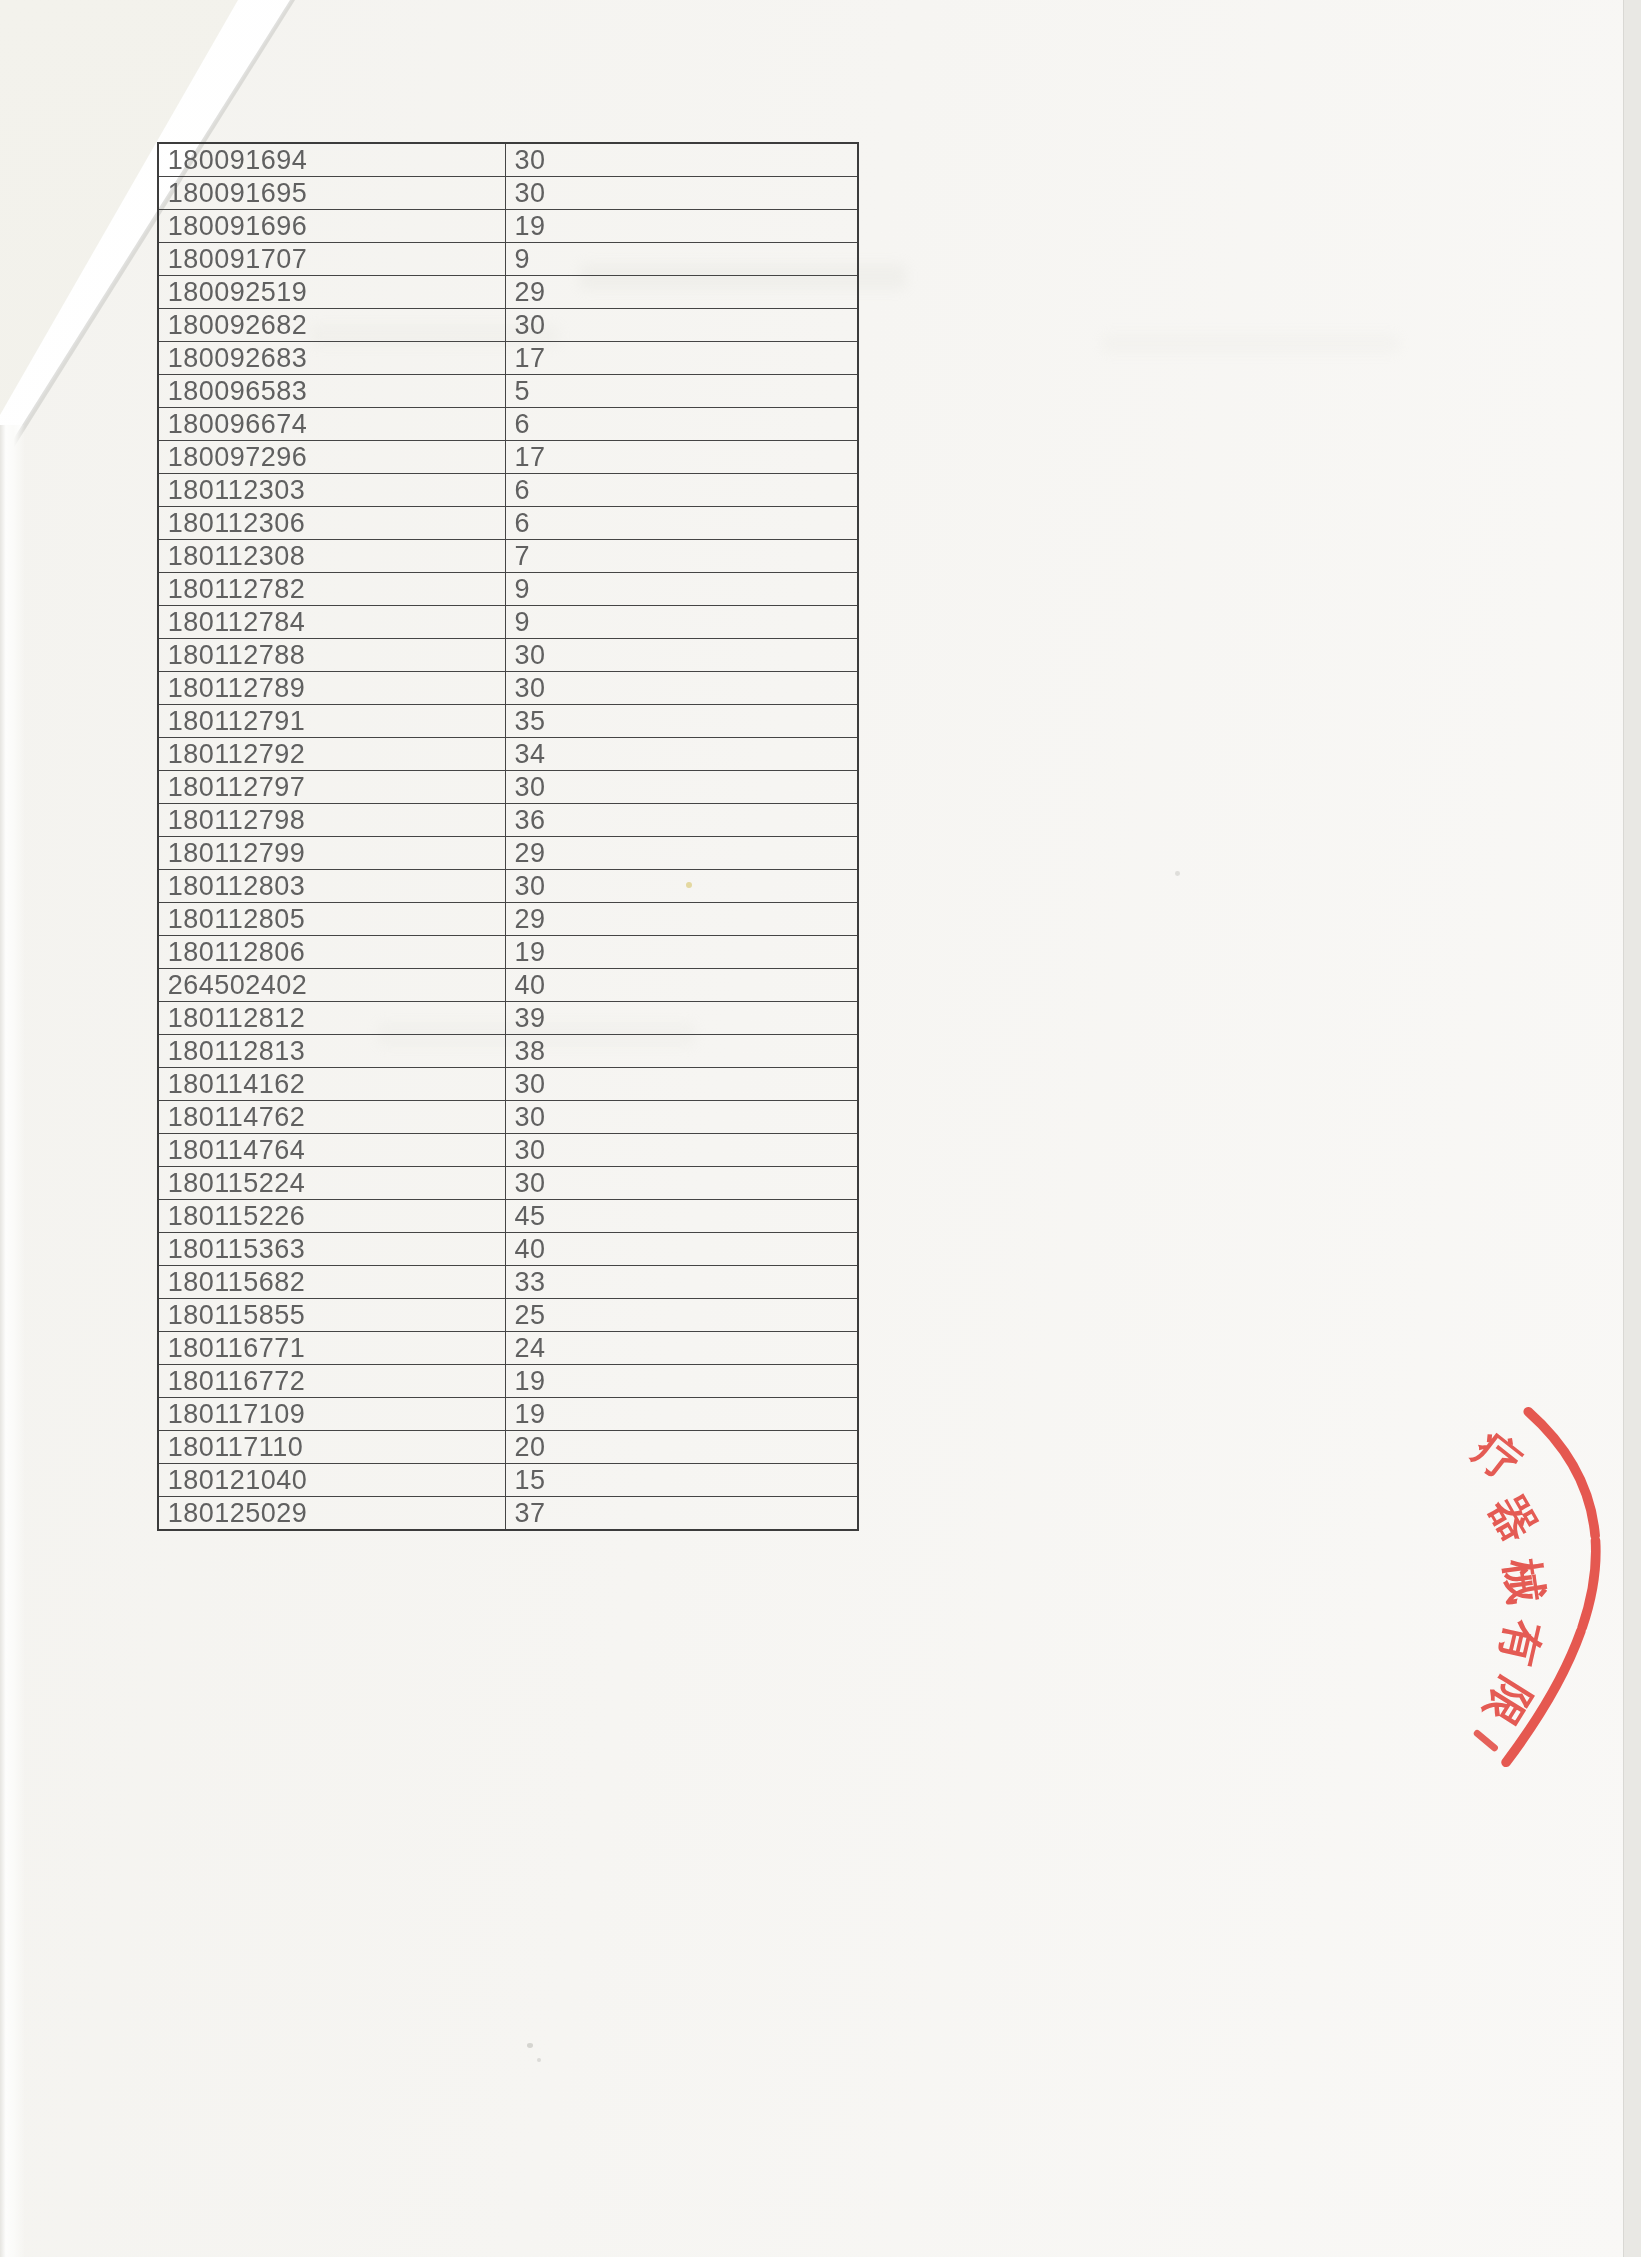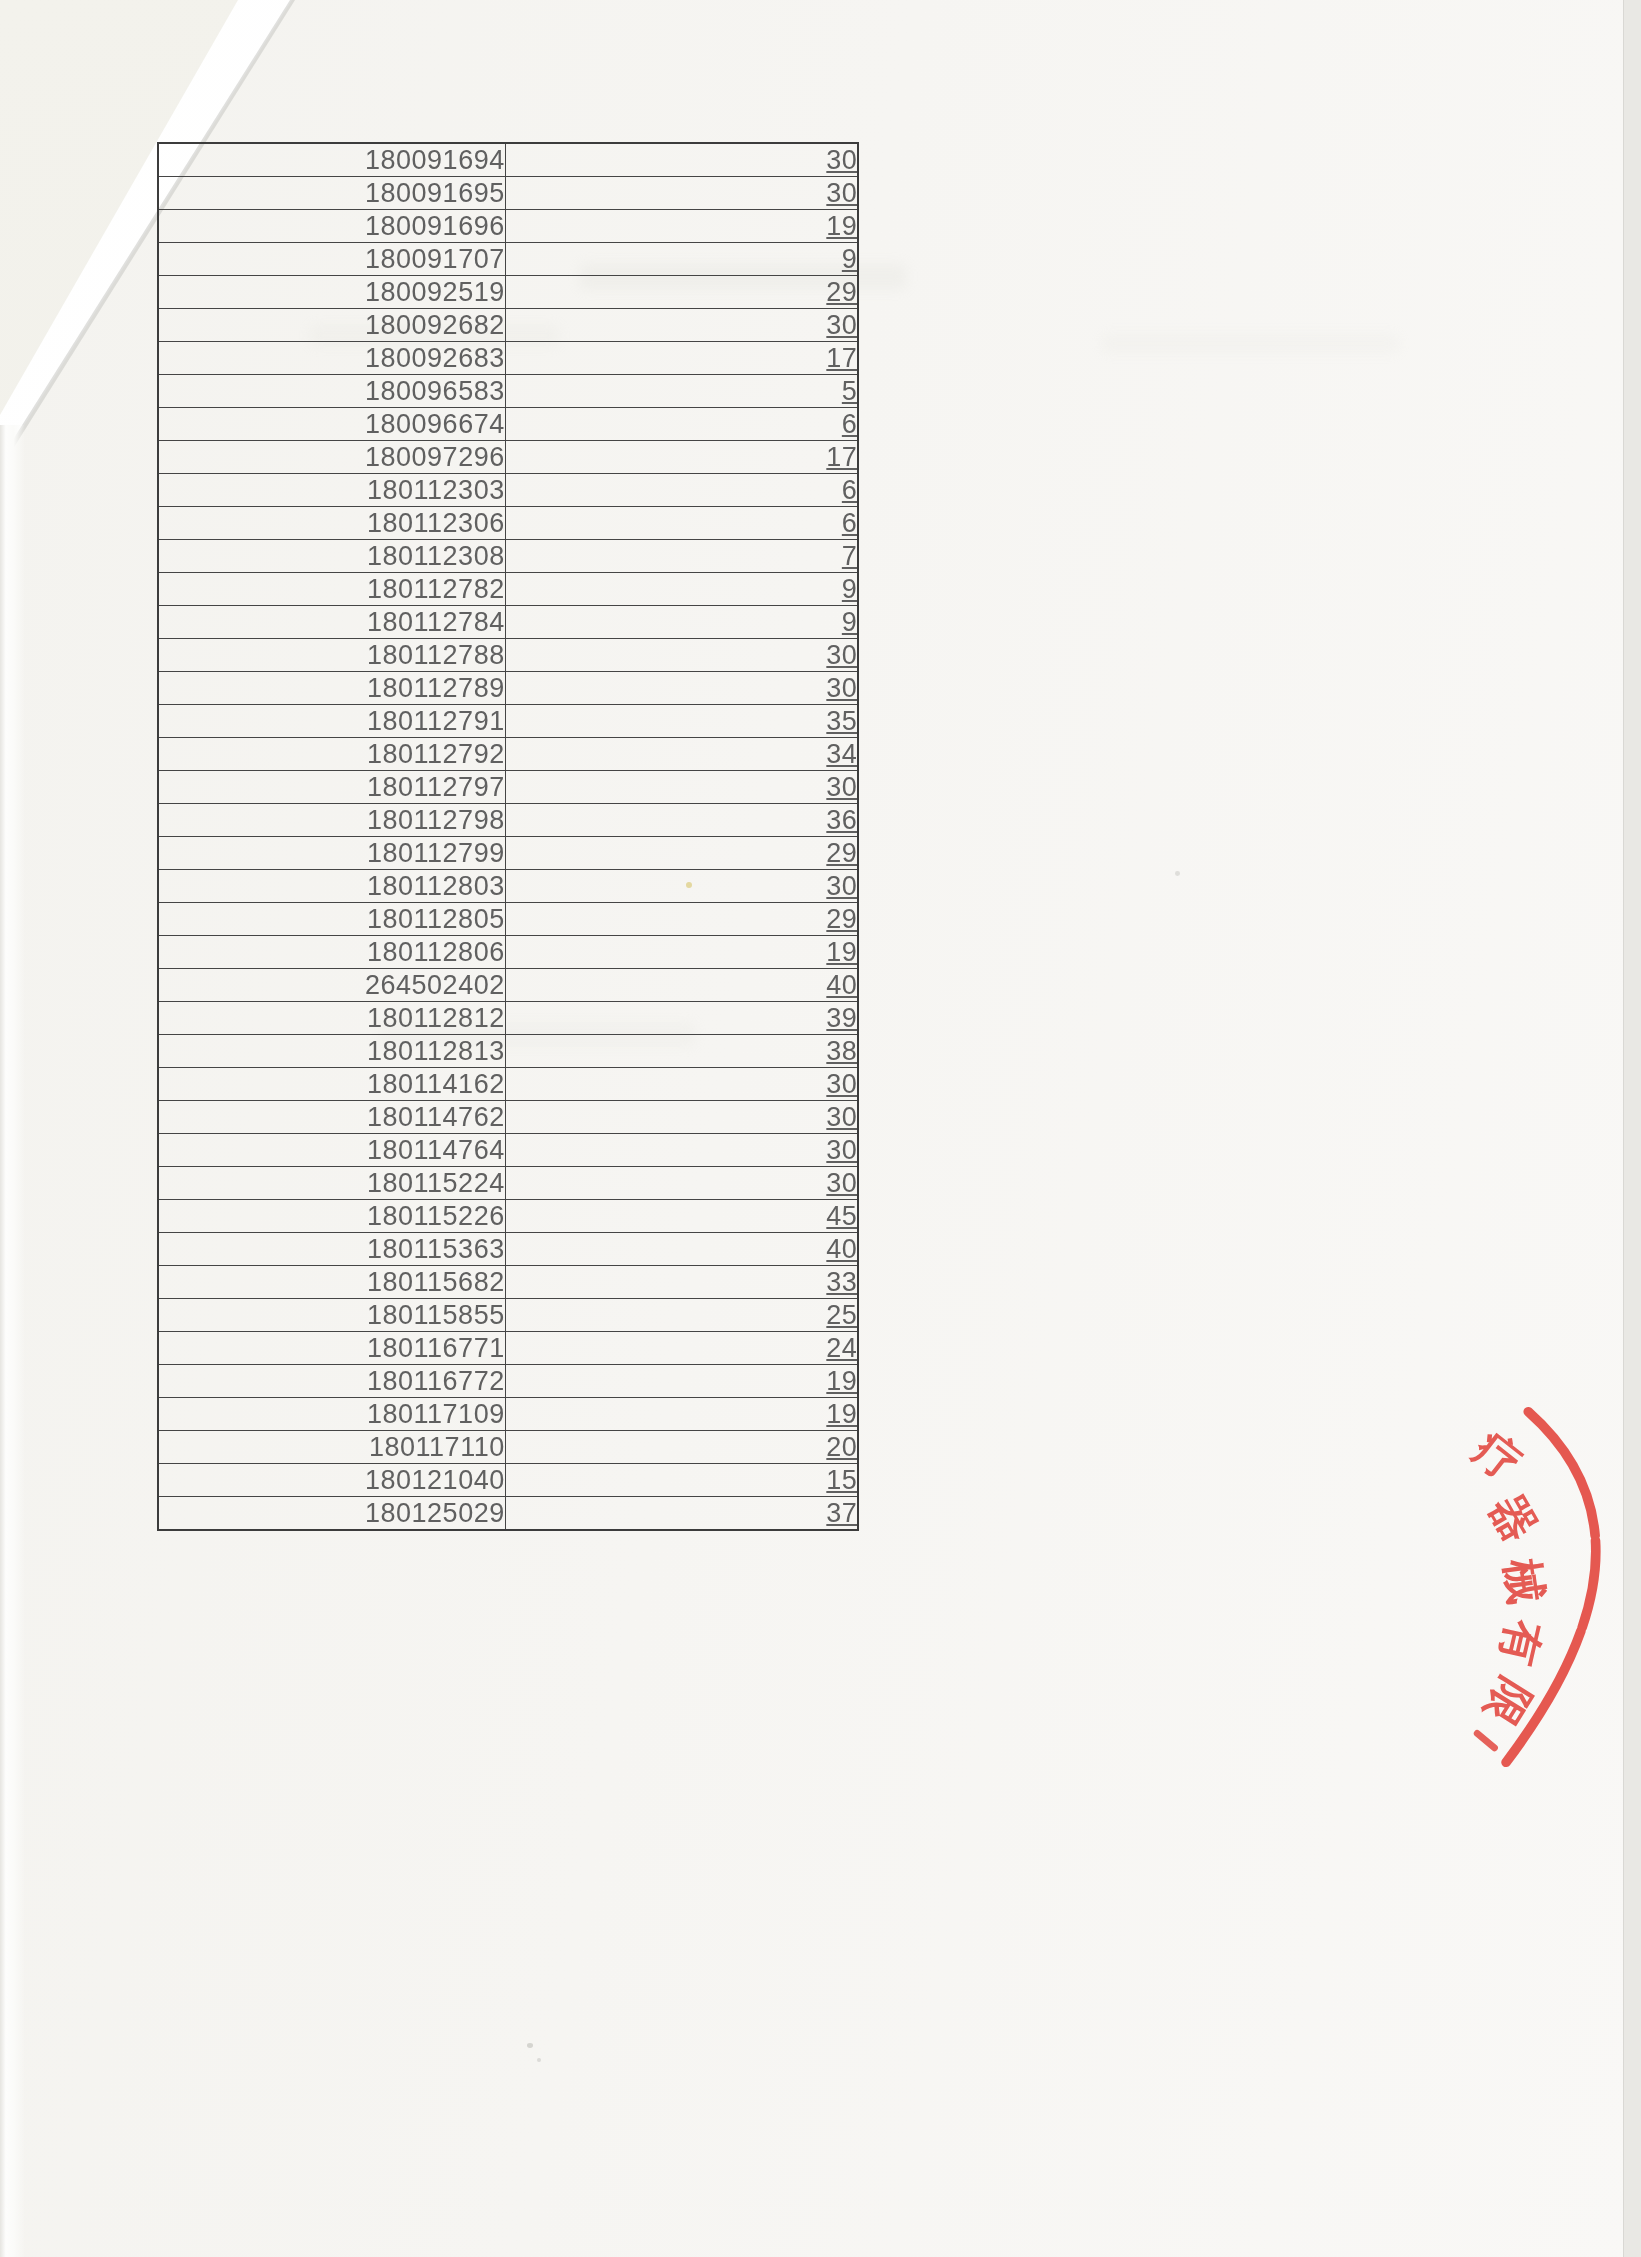--- a/index.html
+++ b/index.html
@@ -38,38 +38,37 @@
   }
   
   .smudge{position:absolute;background:#d6d6cf;opacity:.18;filter:blur(5.8px);border-radius:7.7px;}
   .speck{position:absolute;border-radius:50%;}
   
   table.data-table{
     position:absolute;left:157px;top:142px;
     width:680px;
     border-collapse:collapse;
     table-layout:fixed;
-    text-align:right;
   }
   table.data-table{border:2.9px solid #3c3c3c;}
   table.data-table td{
     border:1.9px solid #454545;
     height:32px;
     padding:0 0 0 8.7px;
     font-size:27px;
     font-weight:400;
     letter-spacing:0.5px;
     color:#606060;
     line-height:1;
     vertical-align:middle;
     white-space:nowrap;
     overflow:hidden;
   }
   td.col-id{width:337px;}
-  td.col-val{width:343px;text-decoration:underline;}
+  td.col-val{width:343px;}
   
   .stamp{position:absolute;left:1456px;top:1398px;}
   .stamp-char{
     font-family:"DejaVu Sans",sans-serif;
     font-size:46px;font-weight:bold;
     fill:#e2463e;opacity:.88;
     text-anchor:middle;dominant-baseline:central;
   }
 </style>
 </head>

